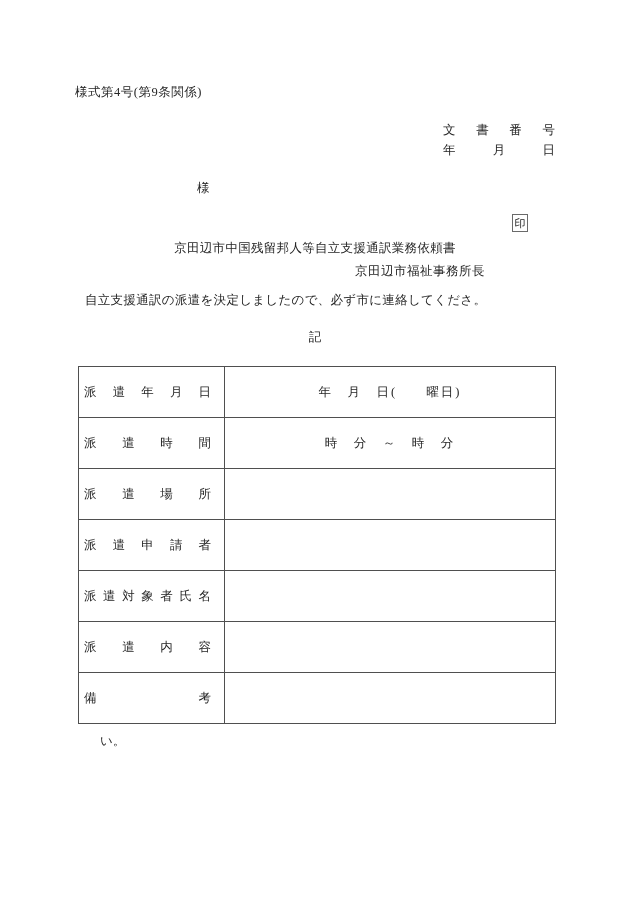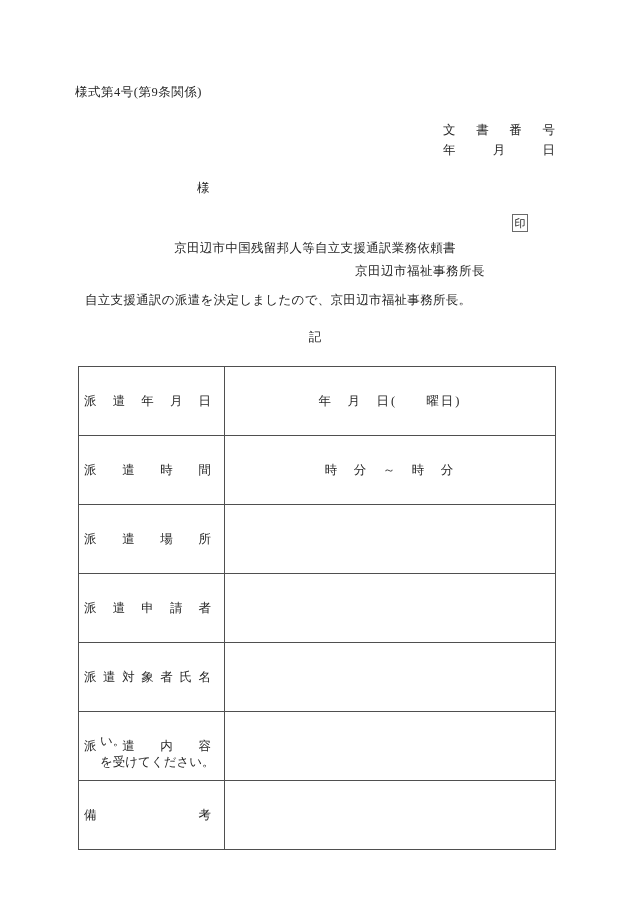--- a/index.html
+++ b/index.html
@@ -25,21 +25,21 @@
   .ki-heading{left:0;top:329px;width:630px;text-align:center;}
   .dispatch-table{
     position:absolute;left:78px;top:366px;width:478px;
     border-collapse:collapse;table-layout:fixed;
   }
   .dispatch-table td{
     border:1px solid #4f4f4f;height:50px;vertical-align:middle;
     font-size:12.5px;overflow:hidden;
   }
   .label-cell{width:127px;padding:0 13px 0 5px;}
-  .value-cell{text-align:center;letter-spacing:2px;padding:9px;}
+  .value-cell{text-align:center;letter-spacing:2px;padding:0;}
   .notes{left:88px;top:731px;line-height:21px;}
   .note-line{white-space:nowrap;}
   .note-marker{display:inline-block;width:20px;}
   .cont{margin-left:12px;}
 </style>
 </head>
 <body>
 
 <div class="abs form-number">様式第4号(第9条関係)</div>
 
@@ -60,21 +60,21 @@
 <div class="abs addressee">様</div>
 
 <div class="abs sender">京田辺市福祉事務所長</div>
 
 <div class="abs seal-box">
   <span>印</span>
 </div>
 
 <div class="abs doc-title">京田辺市中国残留邦人等自立支援通訳業務依頼書</div>
 
-<div class="abs body-text">自立支援通訳の派遣を決定しましたので、京田辺市福祉事務所長。</div>
+<div class="abs body-text">自立支援通訳の派遣を決定しましたので、必ず市に連絡してくださ。</div>
 
 <div class="abs ki-heading">記</div>
 
 <table class="dispatch-table">
   <tbody>
       <tr>
     <td class="label-cell">
           <div class="char-justify">
             <span>派</span>
             <span>遣</span>
@@ -151,14 +151,13 @@
             <span>考</span>
           </div>
         </td>
     <td class="value-cell"></td>
   </tr>
 </tbody>
   </table>
 
 <div class="abs notes">
   <div class="note-line cont">い。</div>
-  <div class="note-line cont">を受けてください。</div>
 </div>
 
 </body></html>

